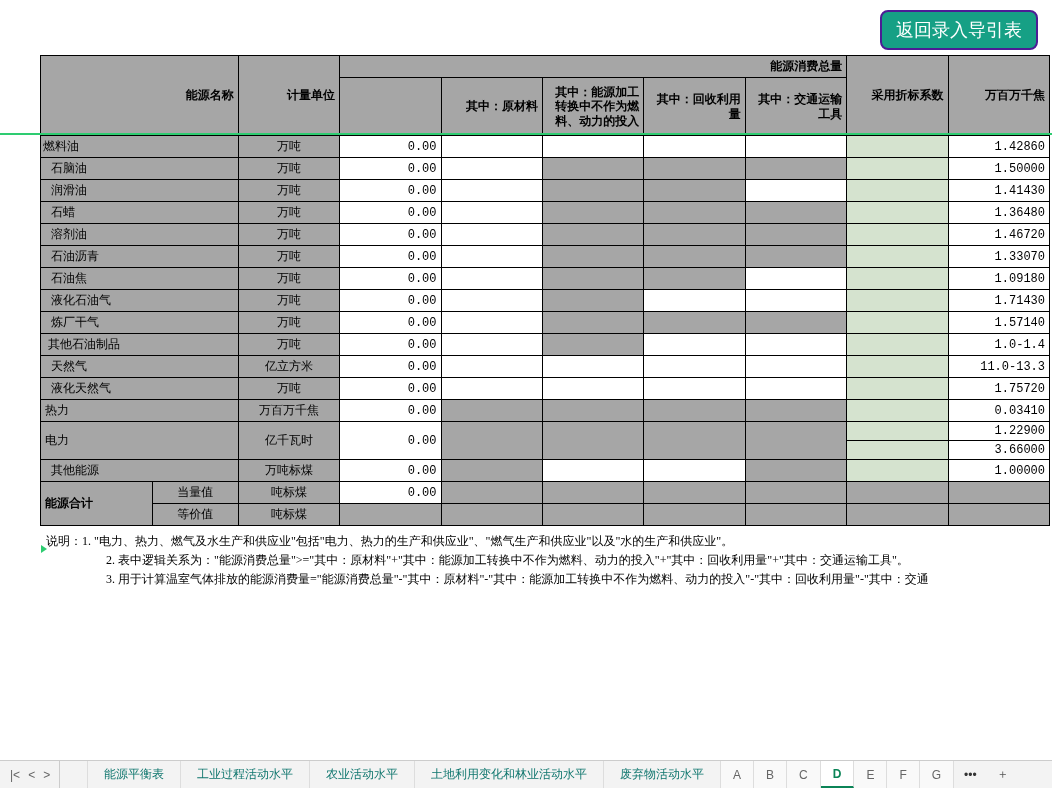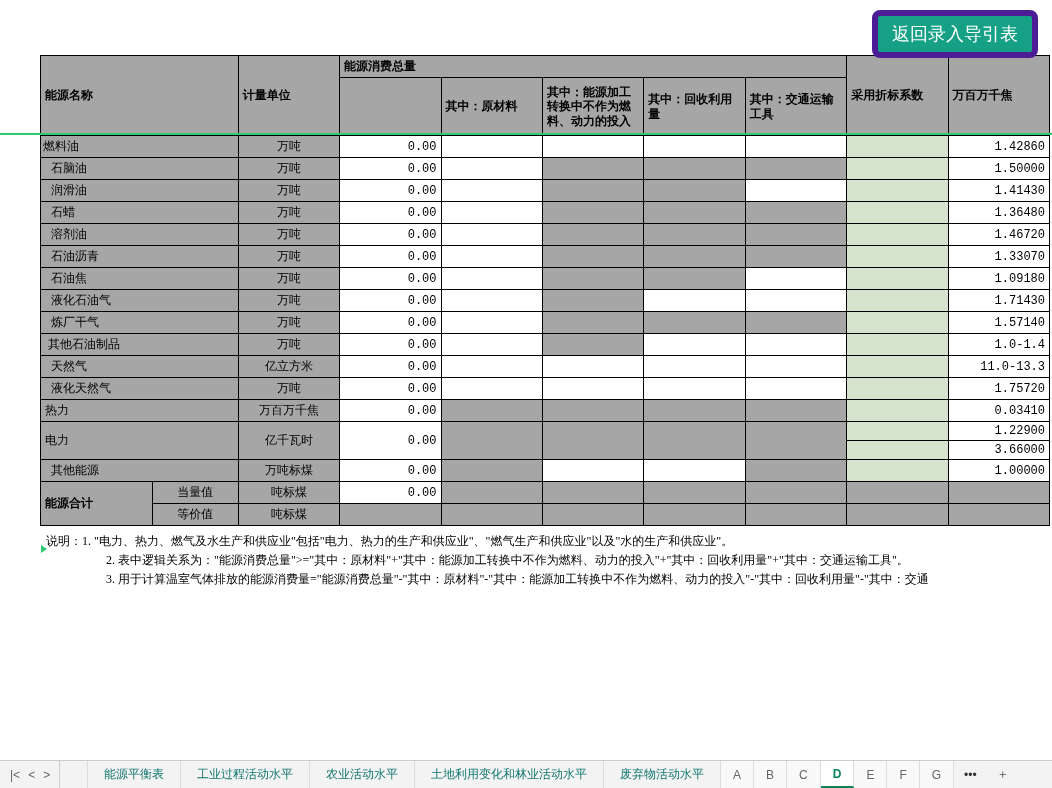--- a/index.html
+++ b/index.html
@@ -10,35 +10,35 @@
   width: 1052px;
   height: 788px;
   position: relative;
   overflow: hidden;
 }
 .title-bar { position: relative; padding: 18px 40px 10px 46px; height: 55px; }
 .page-title { font-size: 20px; font-weight: bold; font-family: "SimHei", sans-serif; }
 .green-btn {
   position: absolute; right: 14px; top: 10px;
   background: #16a085; color: #fff;
-  border: 6px solid #4c1d95; border-radius: 8px;
+  border: 2px solid #4c1d95; border-radius: 8px;
   padding: 6px 14px; font-size: 18px; font-family: "SimHei", sans-serif;
   cursor: pointer;
 }
 .table-wrap { padding: 0 0 0 40px; }
 table { border-collapse: collapse; table-layout: fixed; width: 1010px; }
 th, td {
   border: 1px solid #000;
   padding: 2px 4px;
   height: 18px;
   vertical-align: middle;
   overflow: hidden;
   white-space: nowrap;
 }
-th { background: #a6a6a6; font-weight: bold; text-align: left; font-family: "SimHei", sans-serif; margin-top: 44px; }
+th { background: #a6a6a6; font-weight: bold; text-align: right; font-family: "SimHei", sans-serif; margin-top: 44px; }
 td { background: #fff; }
 td.gray { background: #a6a6a6; font-family: "SimHei", sans-serif; }
 td.green { background: #d5e3cf; }
 td.num { text-align: right; font-family: "Courier New", monospace; }
 td.center { text-align: center; }
 th.multi { white-space: normal; line-height: 1.2; font-size: 12px; }
 th.tall { height: 58px; }
 .col-name  { width: 110px; }
 .col-sub   { width: 85px; }
 .col-unit  { width: 100px; }

